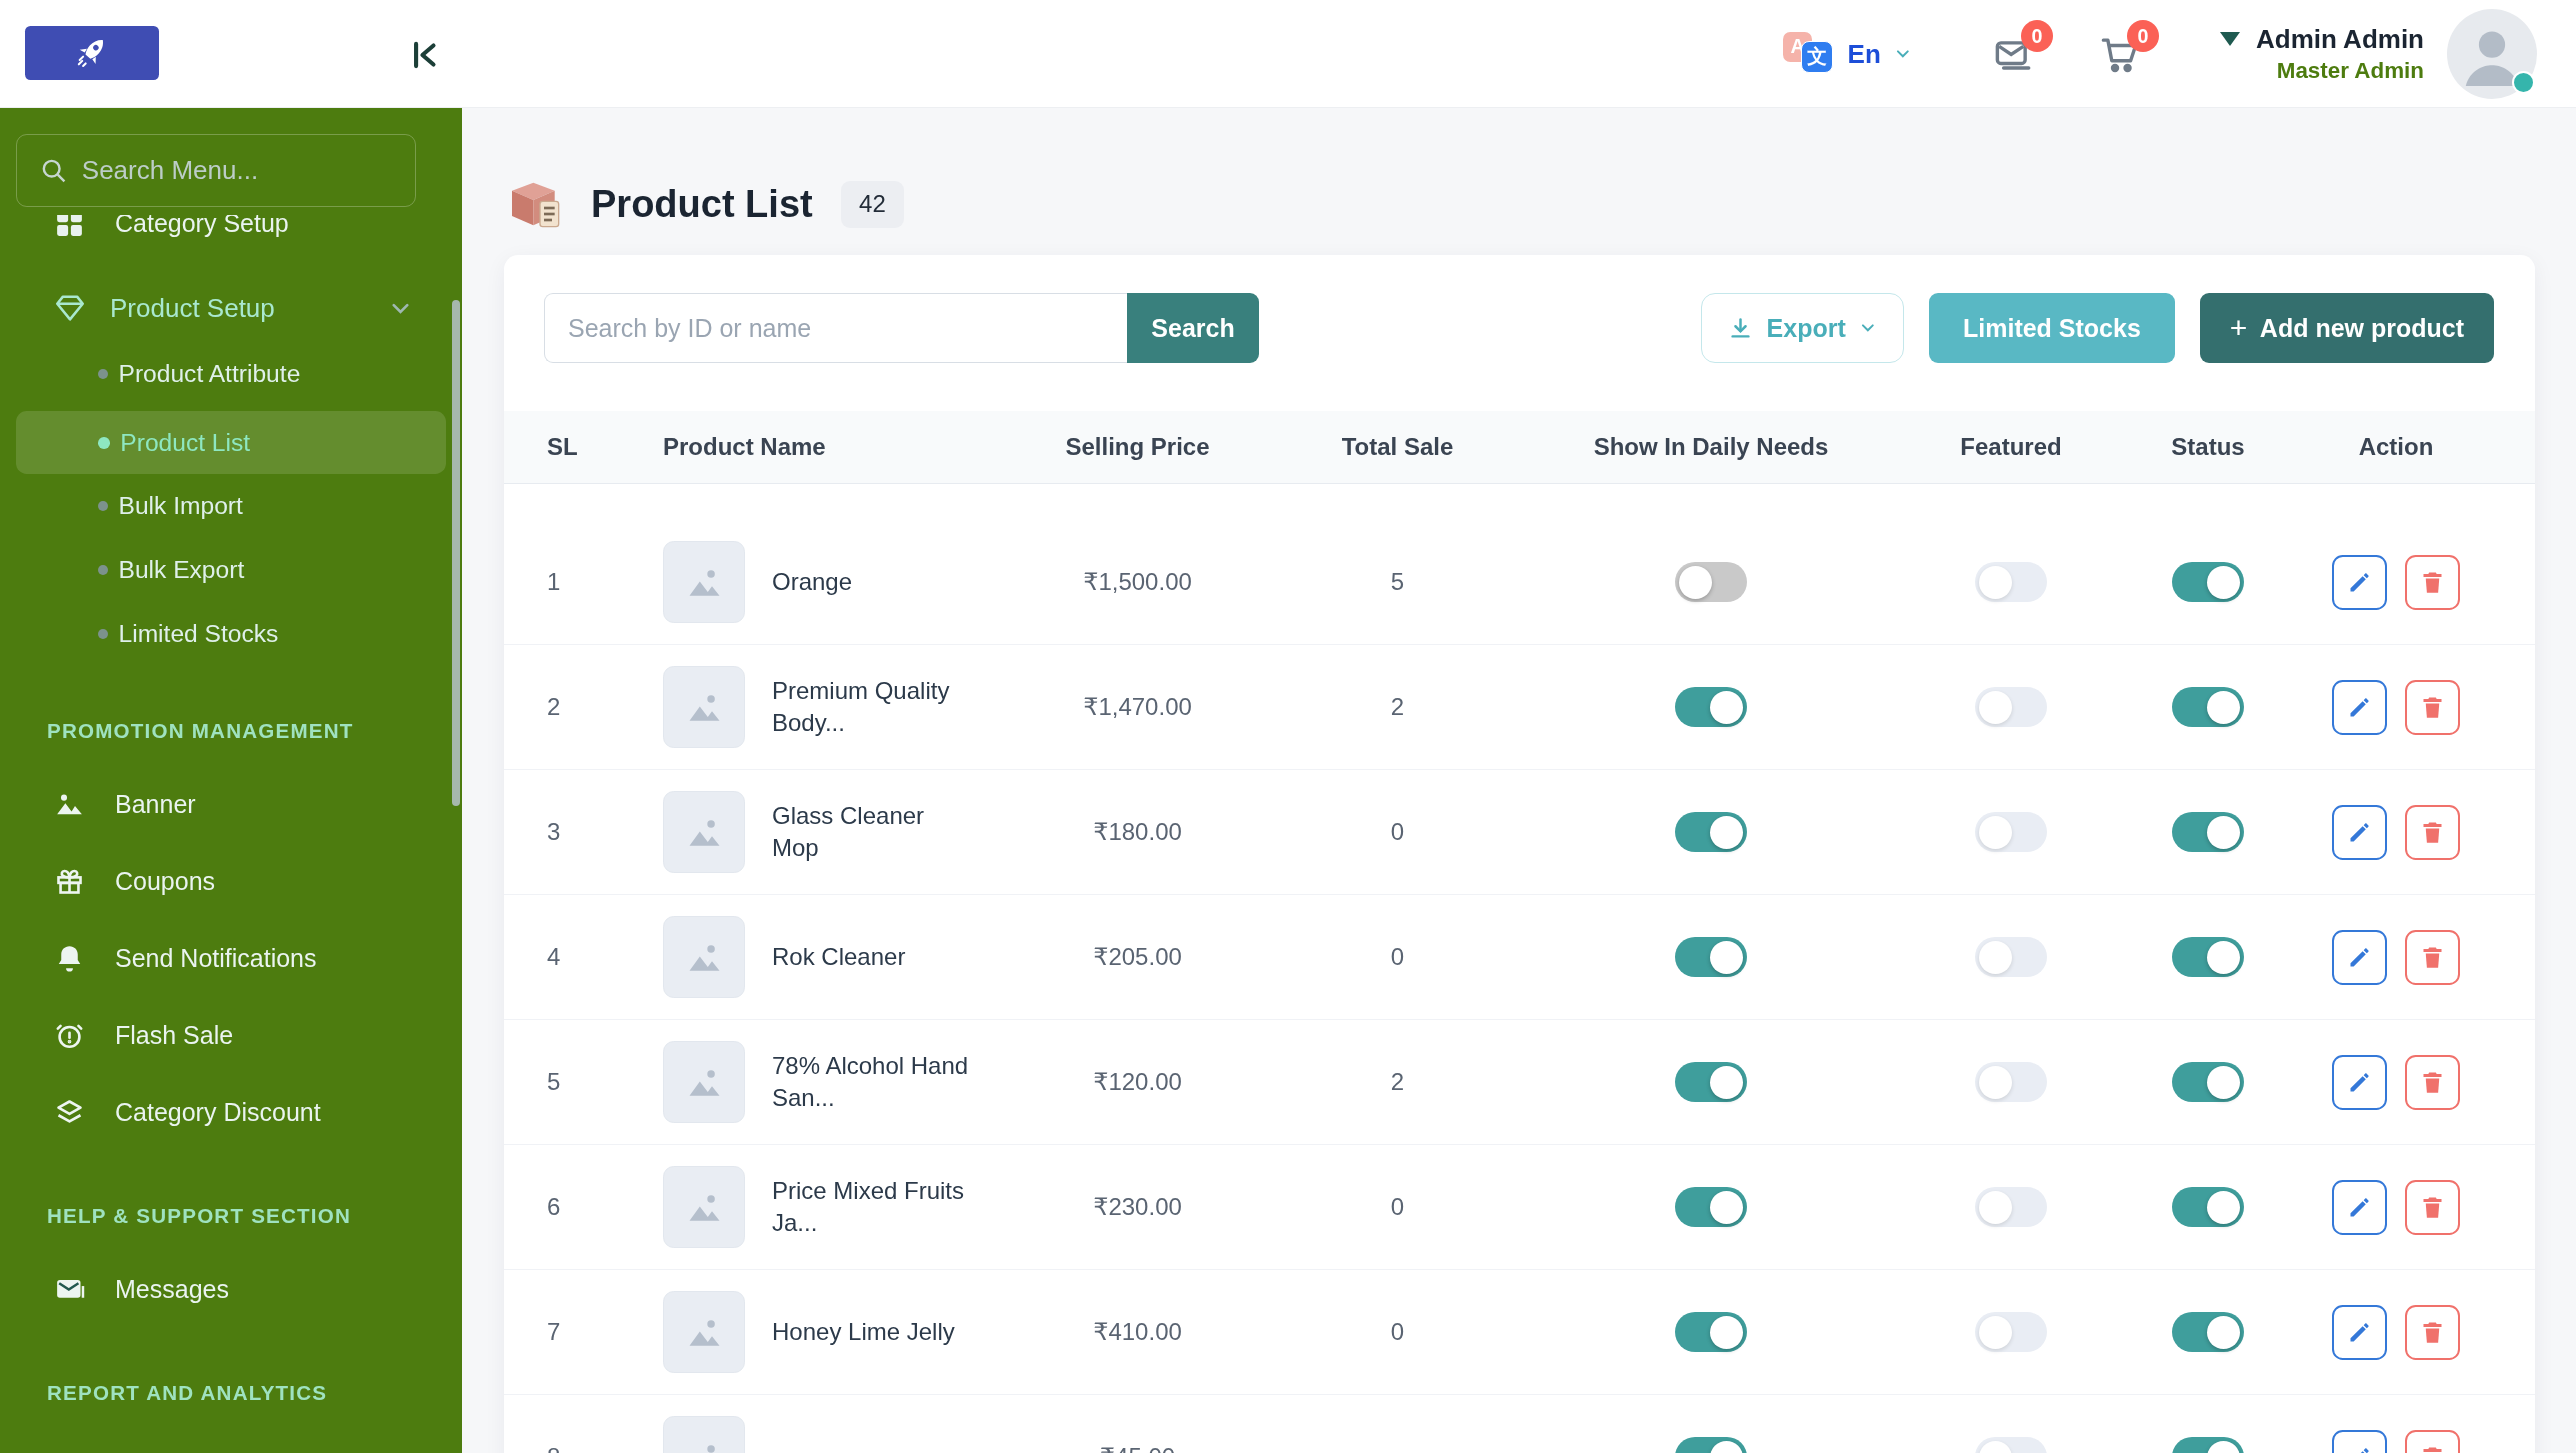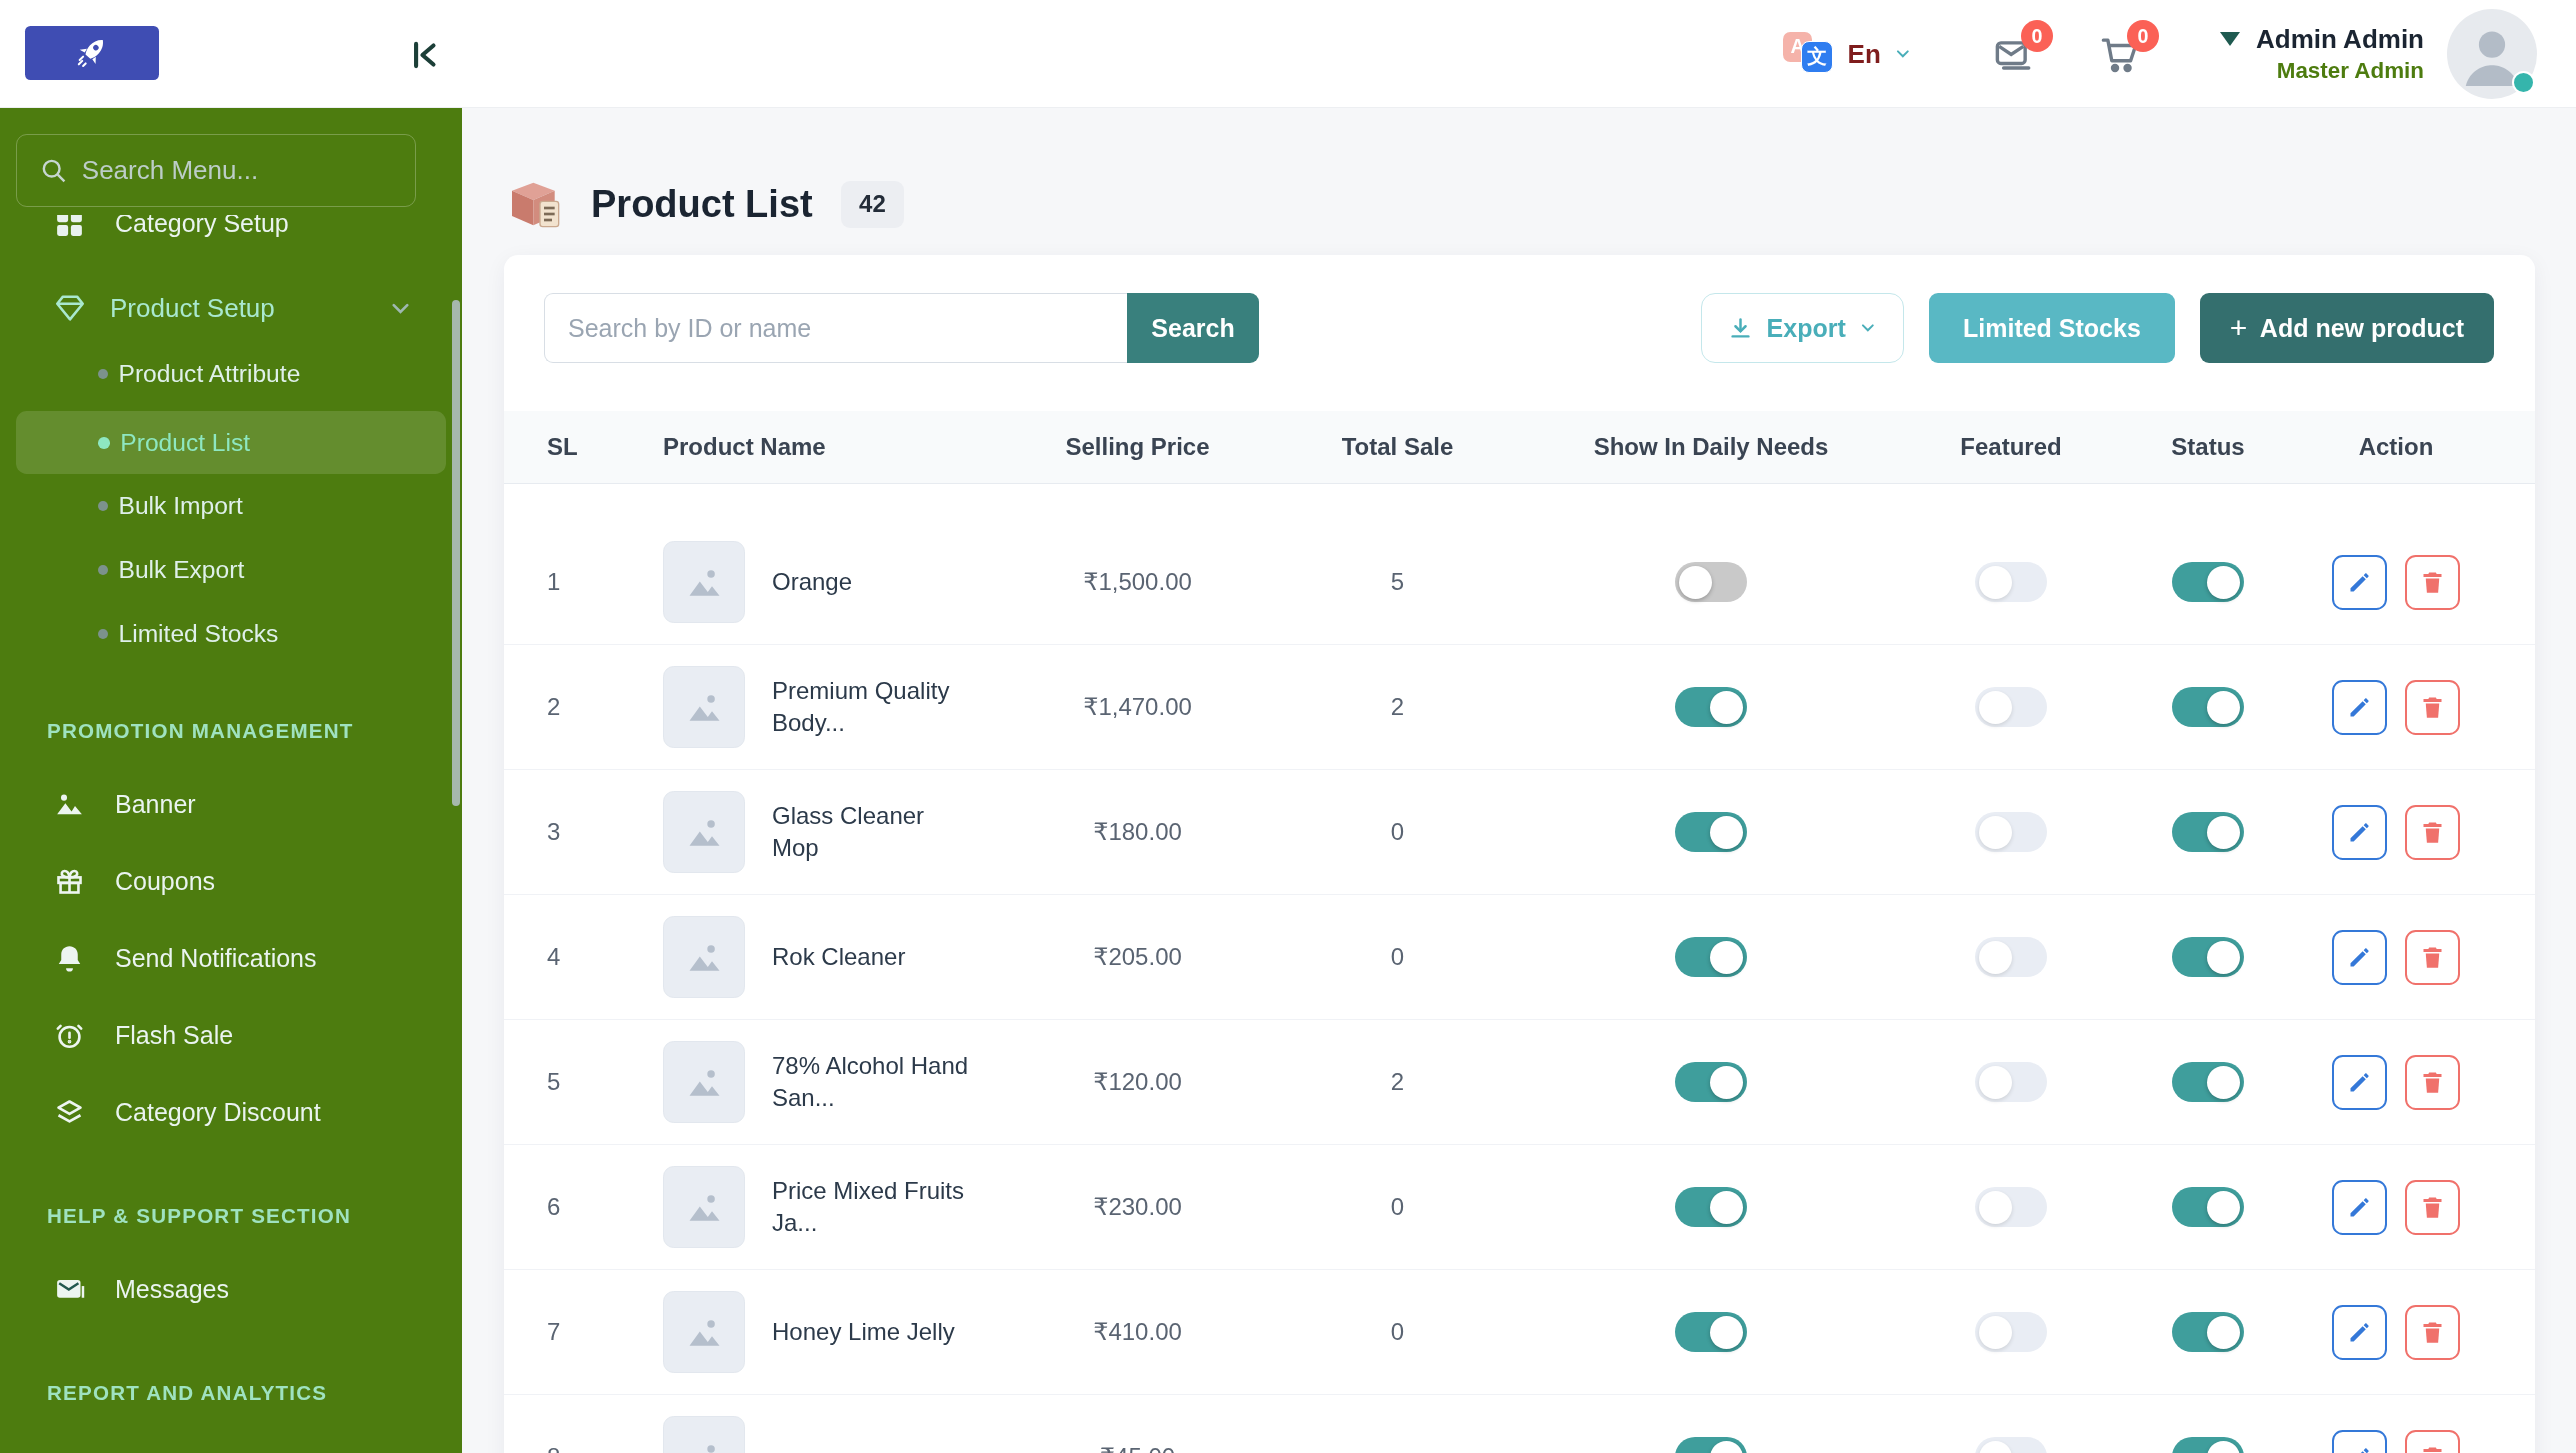--- a/index.html
+++ b/index.html
@@ -9,21 +9,21 @@
   
   .topbar{position:absolute;left:0;top:0;width:2576px;height:108px;background:#fff;border-bottom:0.9px solid #edeff2;z-index:30}
   .logo-box{position:absolute;left:25px;top:26px;width:134px;height:54px;background:#3f4db3;border-radius:5.4px;display:flex;align-items:center;justify-content:center;cursor:pointer}
   .logo-box svg{width:41px;height:41px}
   .collapse-btn{position:absolute;left:405px;top:36px;width:38px;height:38px;display:flex;align-items:center;justify-content:center;cursor:pointer}
   .topbar-right{position:absolute;right:39px;top:0;height:108px;display:flex;align-items:center}
   .lang-group{display:flex;align-items:center;gap:12.5px;cursor:pointer}
   .lang-icon{position:relative;width:52px;height:48px;flex:none}
   .lang-a{position:absolute;left:0;top:1.8px;width:29px;height:30px;background:#f5b3aa;border-radius:7.2px;color:#fff;font-weight:bold;font-size:19.7px;display:flex;align-items:center;justify-content:center}
   .lang-zh{position:absolute;left:18px;top:10.7px;width:32px;height:32px;background:#2f7df0;border-radius:8px;color:#fff;font-weight:bold;font-size:19.7px;display:flex;align-items:center;justify-content:center;border:1.8px solid #fff}
-  .lang-label{font-size:26px;font-weight:bold;color:#7f1d1d}
+  .lang-label{font-size:26px;font-weight:bold;color:#1d4ed8}
   .icon-wrap{position:relative;margin-left:79px;cursor:pointer}
   .icon-wrap.cart{margin-left:63px}
   .icon-wrap svg{width:43px;height:43px;display:block}
   .num-badge{position:absolute;top:-12.5px;right:-18px;min-width:32px;height:32px;padding:0 5.4px;border-radius:16px;background:#fb6156;color:#fff;font-size:19.7px;font-weight:bold;display:flex;align-items:center;justify-content:center}
   .user-block{display:flex;align-items:flex-start;margin-left:79px;gap:16px;cursor:pointer}
   .caret-down{width:0;height:0;border-left:10.7px solid transparent;border-right:10.7px solid transparent;border-top:14.3px solid #1f5a50;margin-top:9px}
   .user-names{text-align:right}
   .user-name{font-size:26px;font-weight:bold;color:#1b2532;line-height:1.25}
   .user-role{font-size:22.4px;font-weight:bold;color:#4d7c0f;line-height:1.3}
   .avatar-wrap{position:relative;margin-left:23px;cursor:pointer}
@@ -50,21 +50,21 @@
   .sb-heading{padding-left:47px;font-size:20.6px;font-weight:bold;letter-spacing:1.2px;color:#9fe2c0}
   .mt-sect{margin-top:53px}
   .mt-item{margin-top:23px}
   .sb-scroll{position:absolute;right:1.8px;top:192px;width:8px;height:506px;border-radius:4.5px;background:#b6c3c8;opacity:.85;cursor:pointer}
 
   
   .main{position:absolute;left:462px;top:108px;right:0;bottom:0}
   .page-head{position:absolute;left:42px;top:45px;height:102px;display:flex;align-items:center;gap:23px}
   .page-head svg{width:64px;height:64px}
   .page-title{font-size:38px;font-weight:bold;color:#1b2532}
-  .count-badge{margin-left:5.4px;height:47px;padding:0 18px;border-radius:9px;background:#eceef2;color:#232c38;font-size:24px;font-weight:bold;display:flex;align-items:center}
+  .count-badge{margin-left:5.4px;height:47px;padding:0 18px;border-radius:9px;background:#eceef2;color:#232c38;font-size:24px;font-weight:normal;display:flex;align-items:center}
 
   .card{position:absolute;left:42px;top:147px;width:2031px;height:1343px;background:#fff;border-radius:14.3px;box-shadow:0 5.4px 21.5px rgba(25,40,60,.06)}
   .toolbar{position:absolute;left:40px;right:41px;top:38px;height:70px;display:flex;align-items:center}
   .search-input{width:583px;height:70px;border:1.8px solid #d8dee5;border-right:none;border-radius:9px 0 0 9px;font-size:25px;padding:0 23px;color:#3a4452;outline:none;font-family:inherit}
   .search-input::placeholder{color:#9aa5b2}
   .btn-search{width:132px;height:70px;background:#39807d;color:#fff;border:none;border-radius:0 9px 9px 0;font-size:25px;font-weight:bold;cursor:pointer;font-family:inherit}
   .toolbar-right{margin-left:auto;display:flex;align-items:center;gap:25px}
   .btn-export{height:70px;padding:0 25px;border:1.8px solid #c4e7eb;border-radius:14px;background:#fff;color:#49aeb9;font-size:25px;font-weight:bold;display:flex;align-items:center;gap:12.5px;cursor:pointer;font-family:inherit}
   .btn-export svg{width:27px;height:27px}
   .btn-export svg.sm{width:19.7px;height:19.7px}

